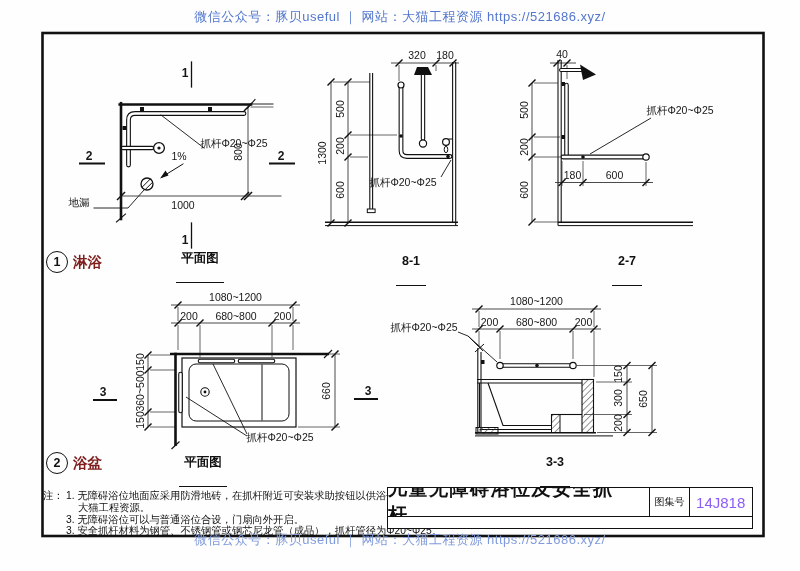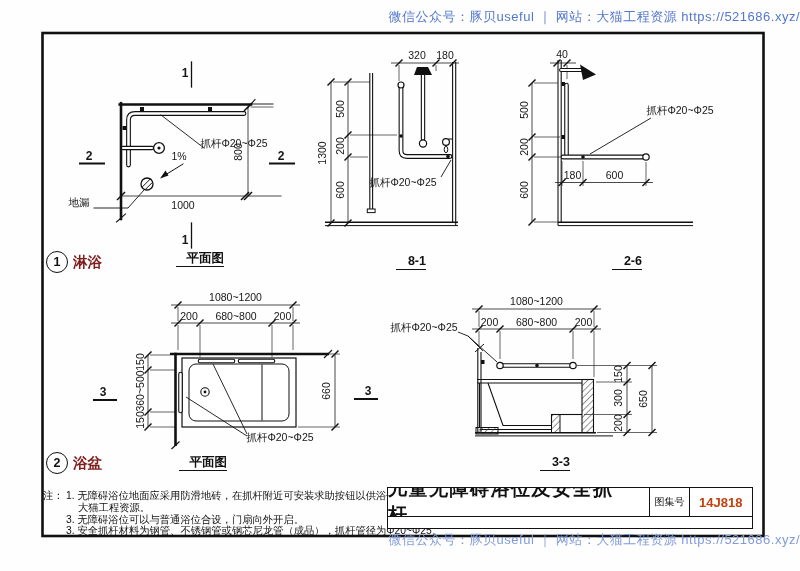--- a/index.html
+++ b/index.html
@@ -1,48 +1,48 @@
 <!DOCTYPE html>
 <html><head>
 <meta charset="utf-8">
 <style>
   html,body { margin:0; padding:0; background:#fff; }
   .page {
     position:relative; width:800px; height:571px; background:#fefefe; overflow:hidden;
     font-family:"Liberation Sans", sans-serif; color:#161616;
   }
-  .wm { position:absolute; left:0; right:0; text-align:right; font-size:13px; letter-spacing:0.5px; }
+  .wm { position:absolute; left:0; right:0; text-align:center; font-size:13px; letter-spacing:0.5px; }
   .wm-top { top:8px; color:#5377cd; }
   .wm-bottom { top:531px; color:#809bdb; }
   svg text { font-family:"Liberation Sans", sans-serif; font-size:10.5px; fill:#161616; }
   svg text.lbl { font-size:10.5px; }
   svg text.mark { font-size:12px; font-weight:bold; }
   .ulabel {
-    position:absolute; text-align:right; font-weight:bold; font-size:12.5px;
-    border-bottom:1.7px solid #111; padding-bottom:1px; color:#111; line-height:14px;
+    position:absolute; text-align:center; font-weight:bold; font-size:12.5px;
+    border-bottom:1.7px solid #111; padding-bottom:17px; color:#111; line-height:14px;
   }
   .figname { position:absolute; font-weight:bold; font-size:14.5px; color:#7f1d1d; }
   .circnum {
     position:absolute; width:20px; height:20px; border:1.4px solid #111; border-radius:50%;
     text-align:center; line-height:20px; font-size:12.5px; font-weight:bold; color:#111;
   }
   
   .notes { position:absolute; left:43px; top:489px; width:356px; font-size:10.3px; color:#111; }
   .notes .np { position:absolute; left:0; top:0; }
   .notes .nl { position:absolute; left:23px; width:330px; white-space:nowrap; }
   .n1a { top:0; } .n1b { top:12px; left:35px !important; } .n2 { top:23.5px; } .n3 { top:35px; }
   
   .tb { position:absolute; left:387px; top:487px; width:365.5px; height:42px; border:1.6px solid #111; box-sizing:border-box; background:#fff; }
   .tb-r1 { display:flex; height:29px; border-bottom:1.4px solid #111; box-sizing:border-box; }
   .tb-r2 { display:flex; height:18px; }
   .tb-c { box-sizing:border-box; border-left:1.2px solid #111; display:flex; align-items:center; justify-content:center; overflow:hidden; }
   .tb-c:first-child { border-left:none; }
   .tb-title { width:252px; font-size:19px; font-weight:bold; letter-spacing:1.5px; color:#111; }
   .tb-alab { width:42px; font-size:10px; color:#111;margin-left:22px; }
-  .tb-ano { width:66px; font-size:13px; font-weight:bold; color:#c2410c; }
+  .tb-ano { width:66px; font-size:15px; font-weight:normal; color:#8b5cf6; }
   .r2lab { font-size:9.3px; color:#111; }
   .r2name { font-size:10px; color:#111; }
   .sigsvg { display:block; }
 </style>
 </head>
 <body>
 
 <div class="page">
 
   <div class="wm wm-top">微信公众号：豚贝useful ｜ 网站：大猫工程资源 https://521686.xyz/</div>
@@ -351,21 +351,21 @@
       <line x1="648.5" y1="369" x2="655.5" y2="362" stroke="#111" stroke-width="1.5"></line>
       <line x1="648.5" y1="436" x2="655.5" y2="429" stroke="#111" stroke-width="1.5"></line>
       <text transform="rotate(-90 647,399)" x="647" y="399" text-anchor="middle">650</text>
     </g>
   </svg>
 
   <div class="circnum" style="left:46px;top:251px">1</div>
   <div class="figname" style="left:73px;top:253px">淋浴</div>
   <div class="ulabel" style="left:176px;top:251px;width:48px">平面图</div>
   <div class="ulabel" style="left:396px;top:254px;width:30px">8-1</div>
-  <div class="ulabel" style="left:612px;top:254px;width:30px">2-6</div>
+  <div class="ulabel" style="left:612px;top:254px;width:30px">2-7</div>
 
   <div class="circnum" style="left:46px;top:452px">2</div>
   <div class="figname" style="left:73px;top:454px">浴盆</div>
   <div class="ulabel" style="left:179px;top:455px;width:48px">平面图</div>
   <div class="ulabel" style="left:540px;top:455px;width:30px">3-3</div>
 
   <div class="notes">
     <span class="np">注：</span>
     <div class="nl n1a">1. 无障碍浴位地面应采用防滑地砖，在抓杆附近可安装求助按钮以供浴位内</div>
     <div class="nl n1b">大猫工程资源。</div>

